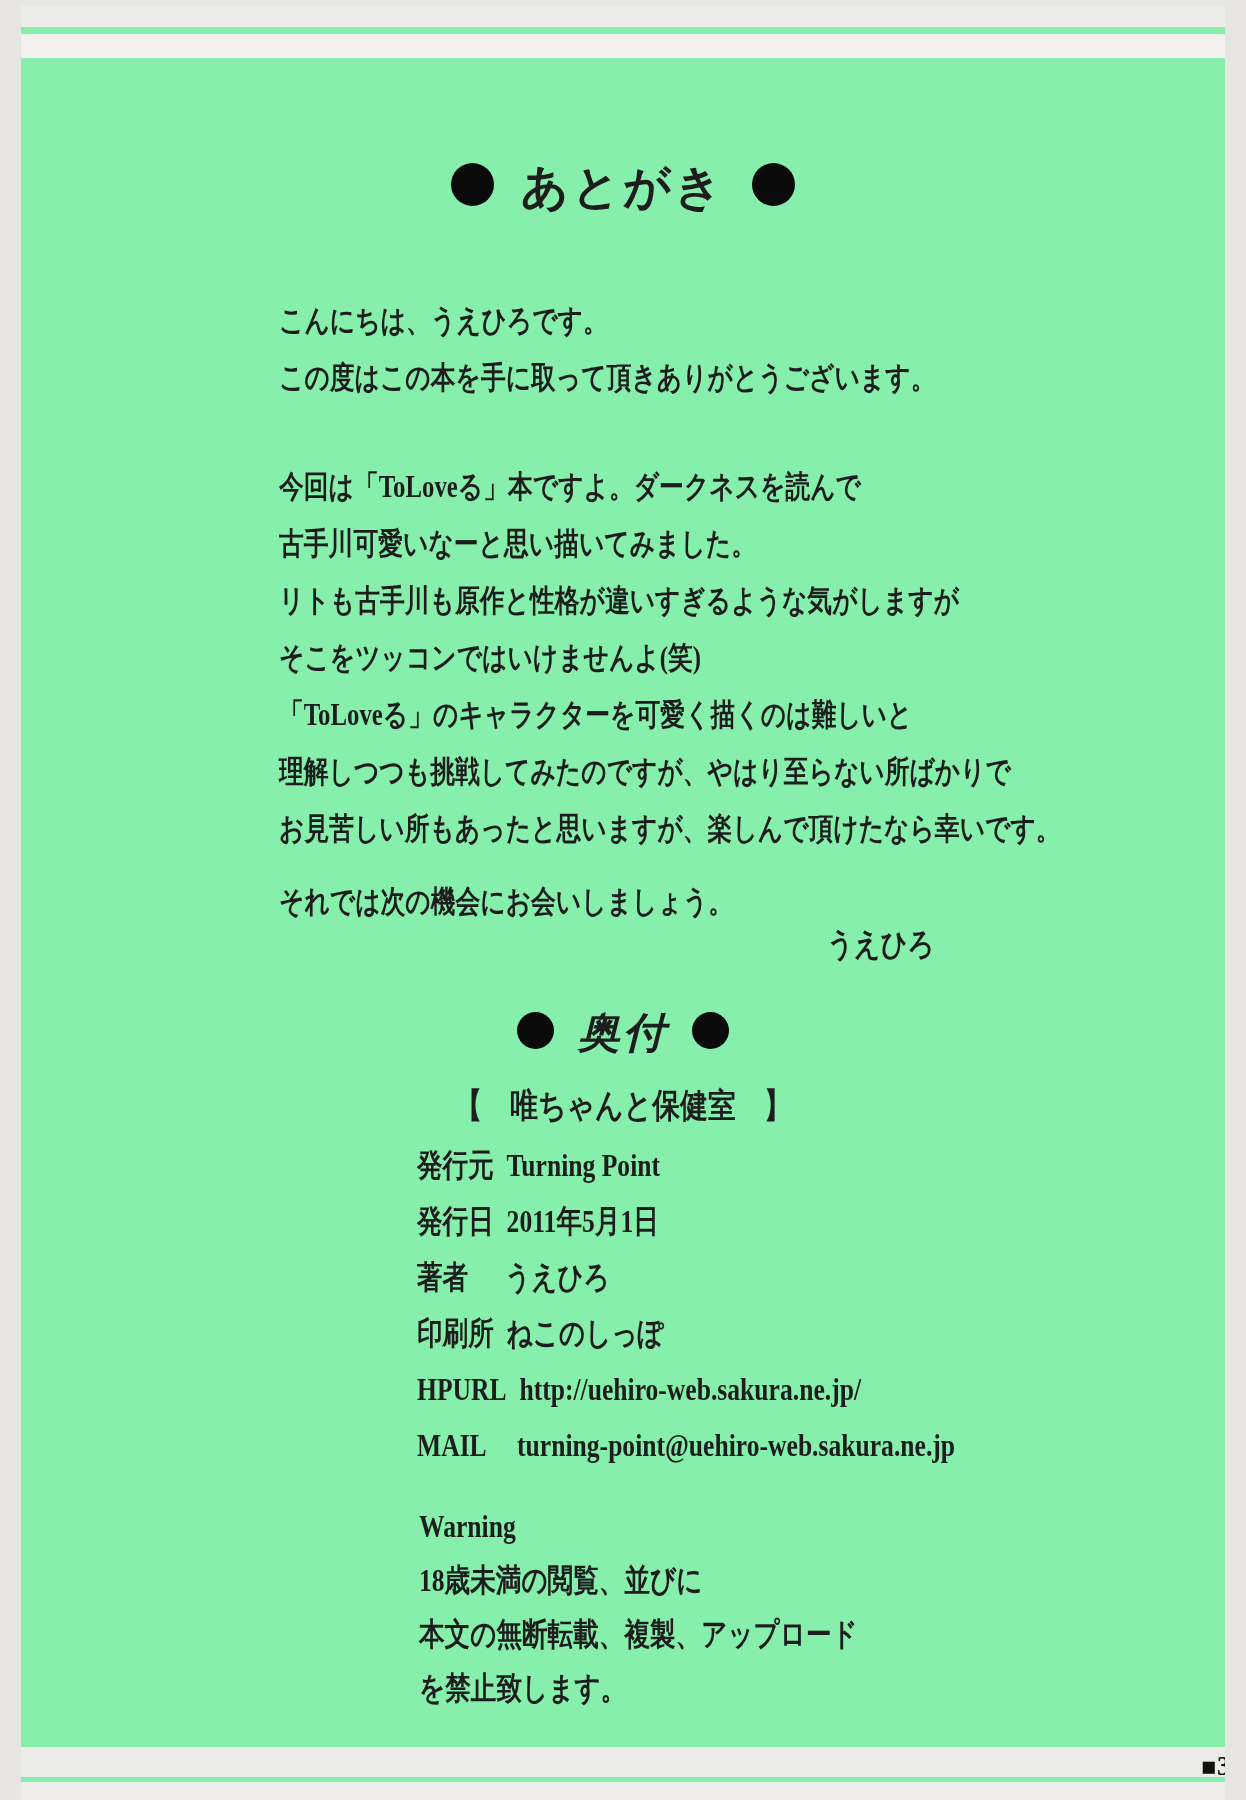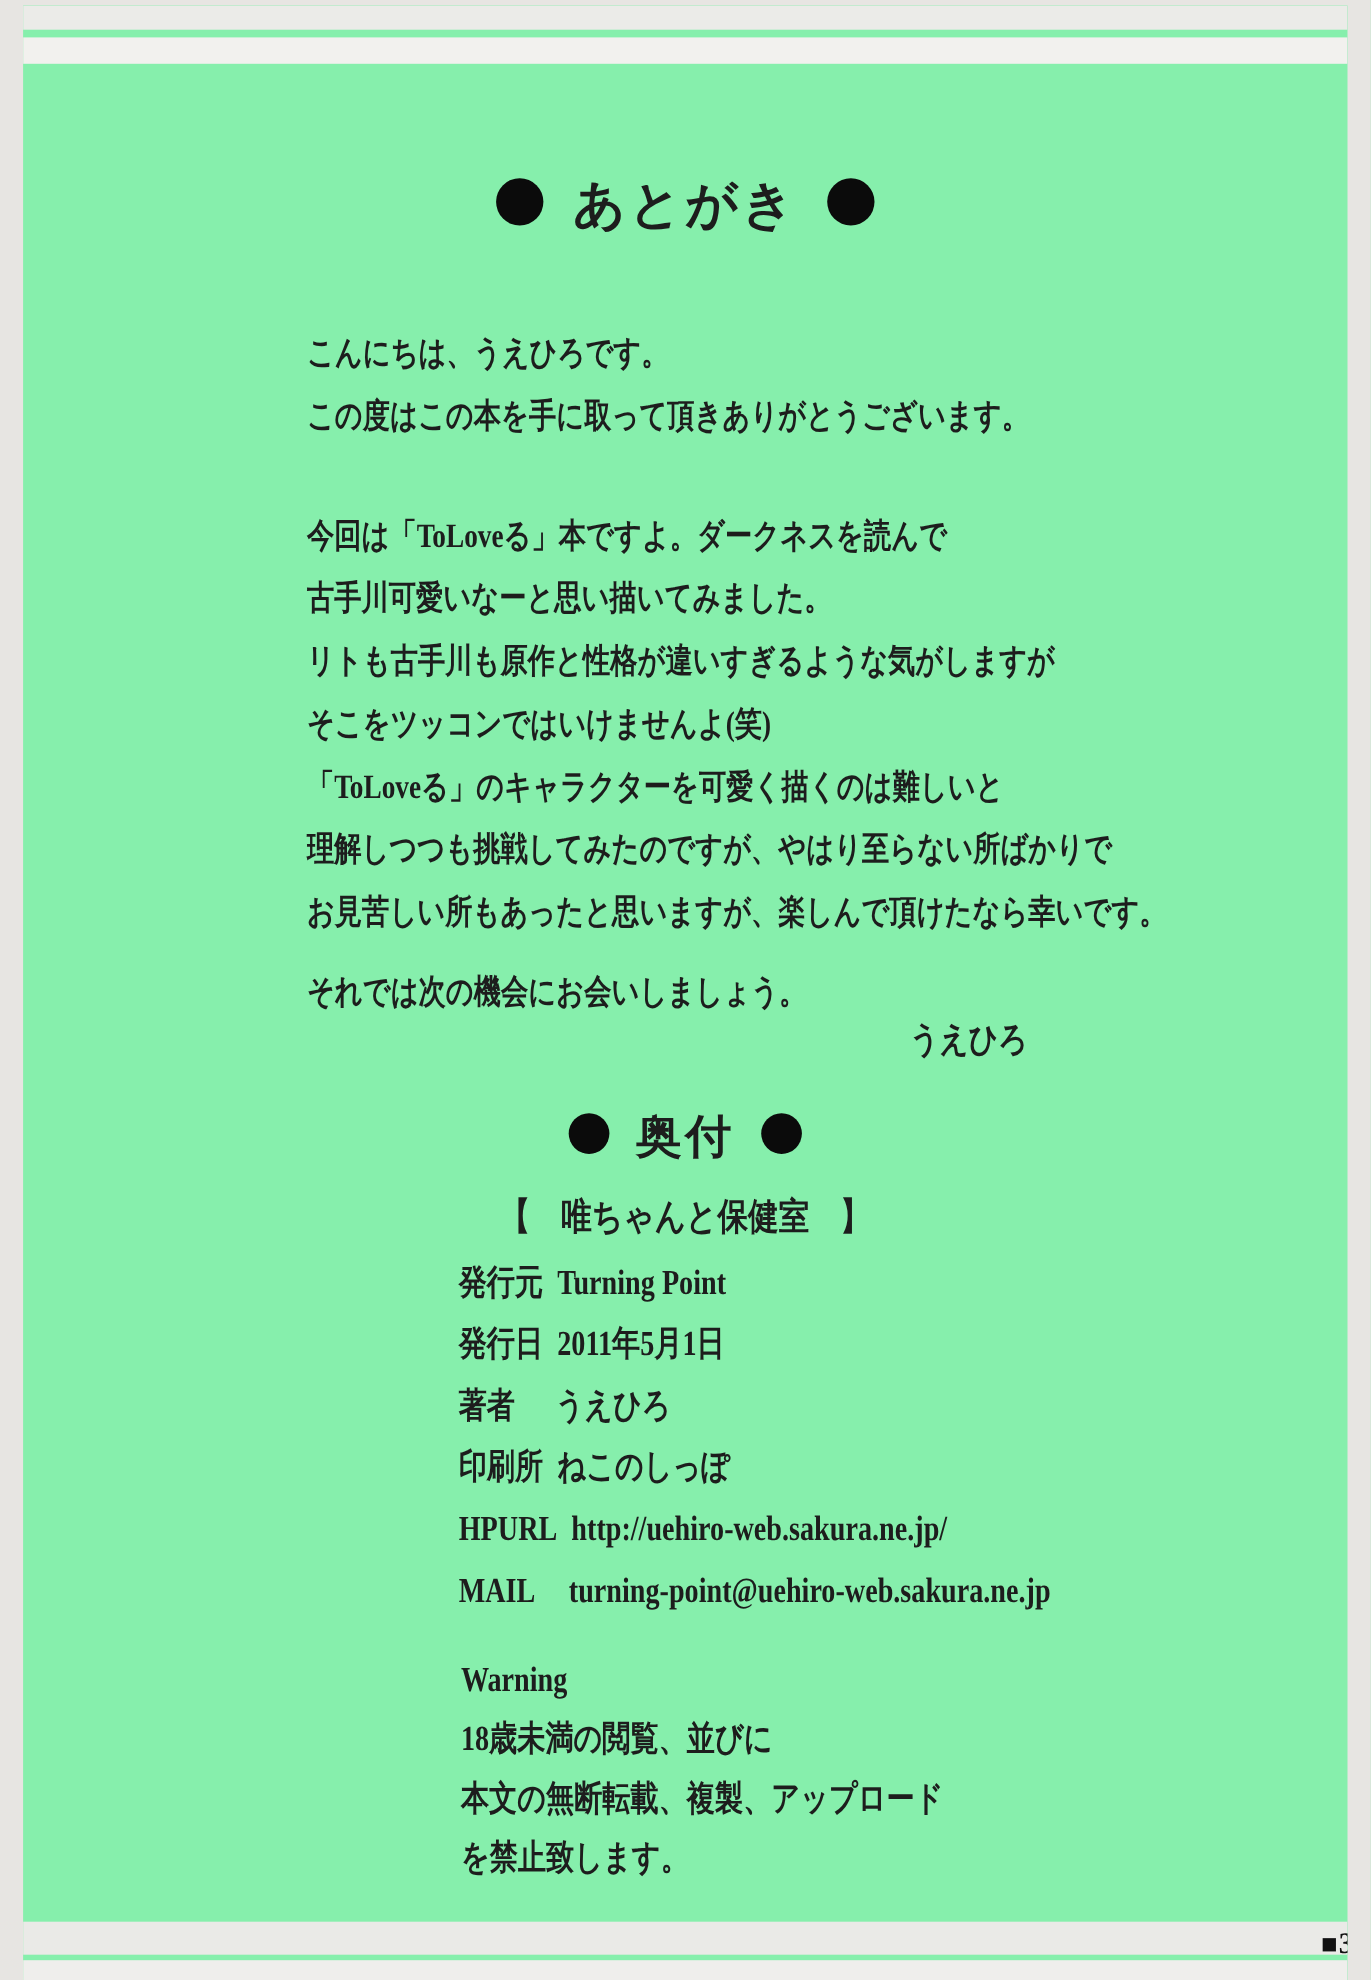--- a/index.html
+++ b/index.html
@@ -24,21 +24,21 @@
     text-align:center;font-weight:bold;letter-spacing:3px;
     white-space:nowrap;
   }
   .sec-title .t{vertical-align:middle;}
   .blt{
     display:inline-block;border-radius:50%;background:#0b0b0b;
     vertical-align:middle;
   }
   .title-afterword{top:150px;font-size:47px;}
   .title-afterword .blt{width:43px;height:43px;margin:0 27px 6px 27px;}
-  .title-colophon{top:1000px;font-size:42px;}
+  .title-colophon{top:1000px;font-size:42px;font-style:italic;}
   .title-colophon .blt{width:37px;height:37px;margin:0 24px 5px 24px;}
 
   .para{
     position:absolute;left:258px;
     font-size:31px;line-height:57px;font-weight:600;
     transform:scaleX(0.80);transform-origin:0 0;
     white-space:nowrap;
   }
   .p3{left:258px;}
   .signature{

